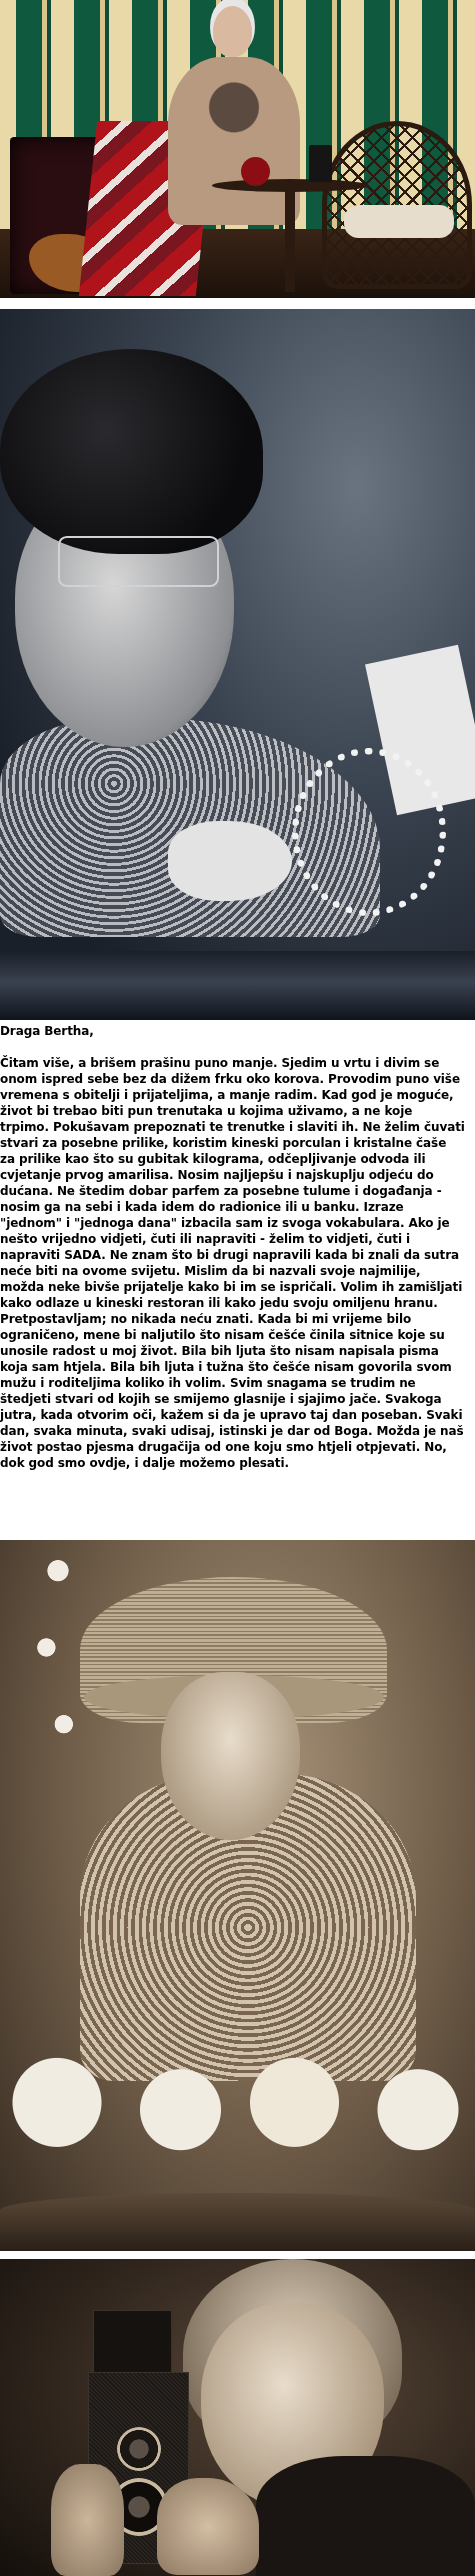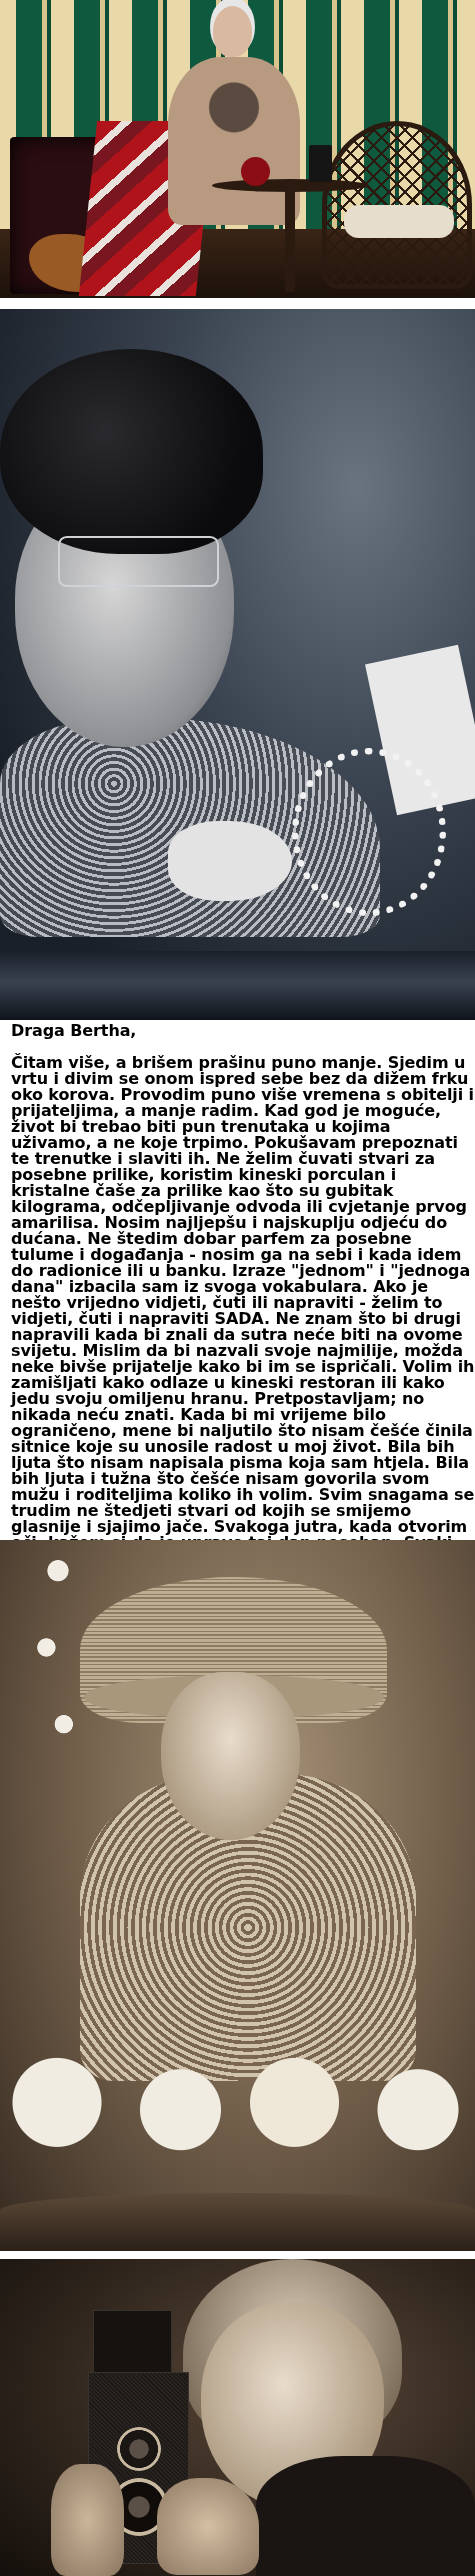--- a/index.html
+++ b/index.html
@@ -1,18 +1,18 @@
 <!DOCTYPE html>
 <html style="font-size:11.7px"><head>
 <meta charset="utf-8">
 <style>
   html, body { margin: 0; padding: 0; background: #ffffff; }
   body { width: 475px; height: 2576px; position: relative; overflow: hidden; font-family: "DejaVu Sans", sans-serif; }
   .photo { position: absolute; left: 0; width: 475px; overflow: hidden; }
-  .letter { position: absolute; left: 11px; top: 1023px; width: 465px; color: #000; font-weight: bold; font-size: 16px; line-height: 16px; letter-spacing: -0.1px; }
+  .letter { position: absolute; left: 0; top: 1023px; width: 465px; color: #000; font-weight: bold; font-size: 12px; line-height: 16px; letter-spacing: -0.1px; }
   .letter p { margin: 0; }
   .salutation { margin-bottom: 16px !important; }
 
   
   #photo1 { top: 0; height: 298px;
     background:
       repeating-linear-gradient(90deg, #e9d8a8 0 16px, #0f5a3f 16px 42px, #d9c48d 42px 47px, #0d4d37 47px 51px, #e9d8a8 51px 58px);
   }
   #photo1 .floor { position:absolute; left:0; right:0; bottom:0; height:69px; background: linear-gradient(#3a2416,#1c110a); }
   #photo1 .trunk { position:absolute; left:10.2px; top:137px; width:146px; height:157px; background:#2a0d10; border-radius:4.4px; box-shadow: inset 0 0 22px #000; }

